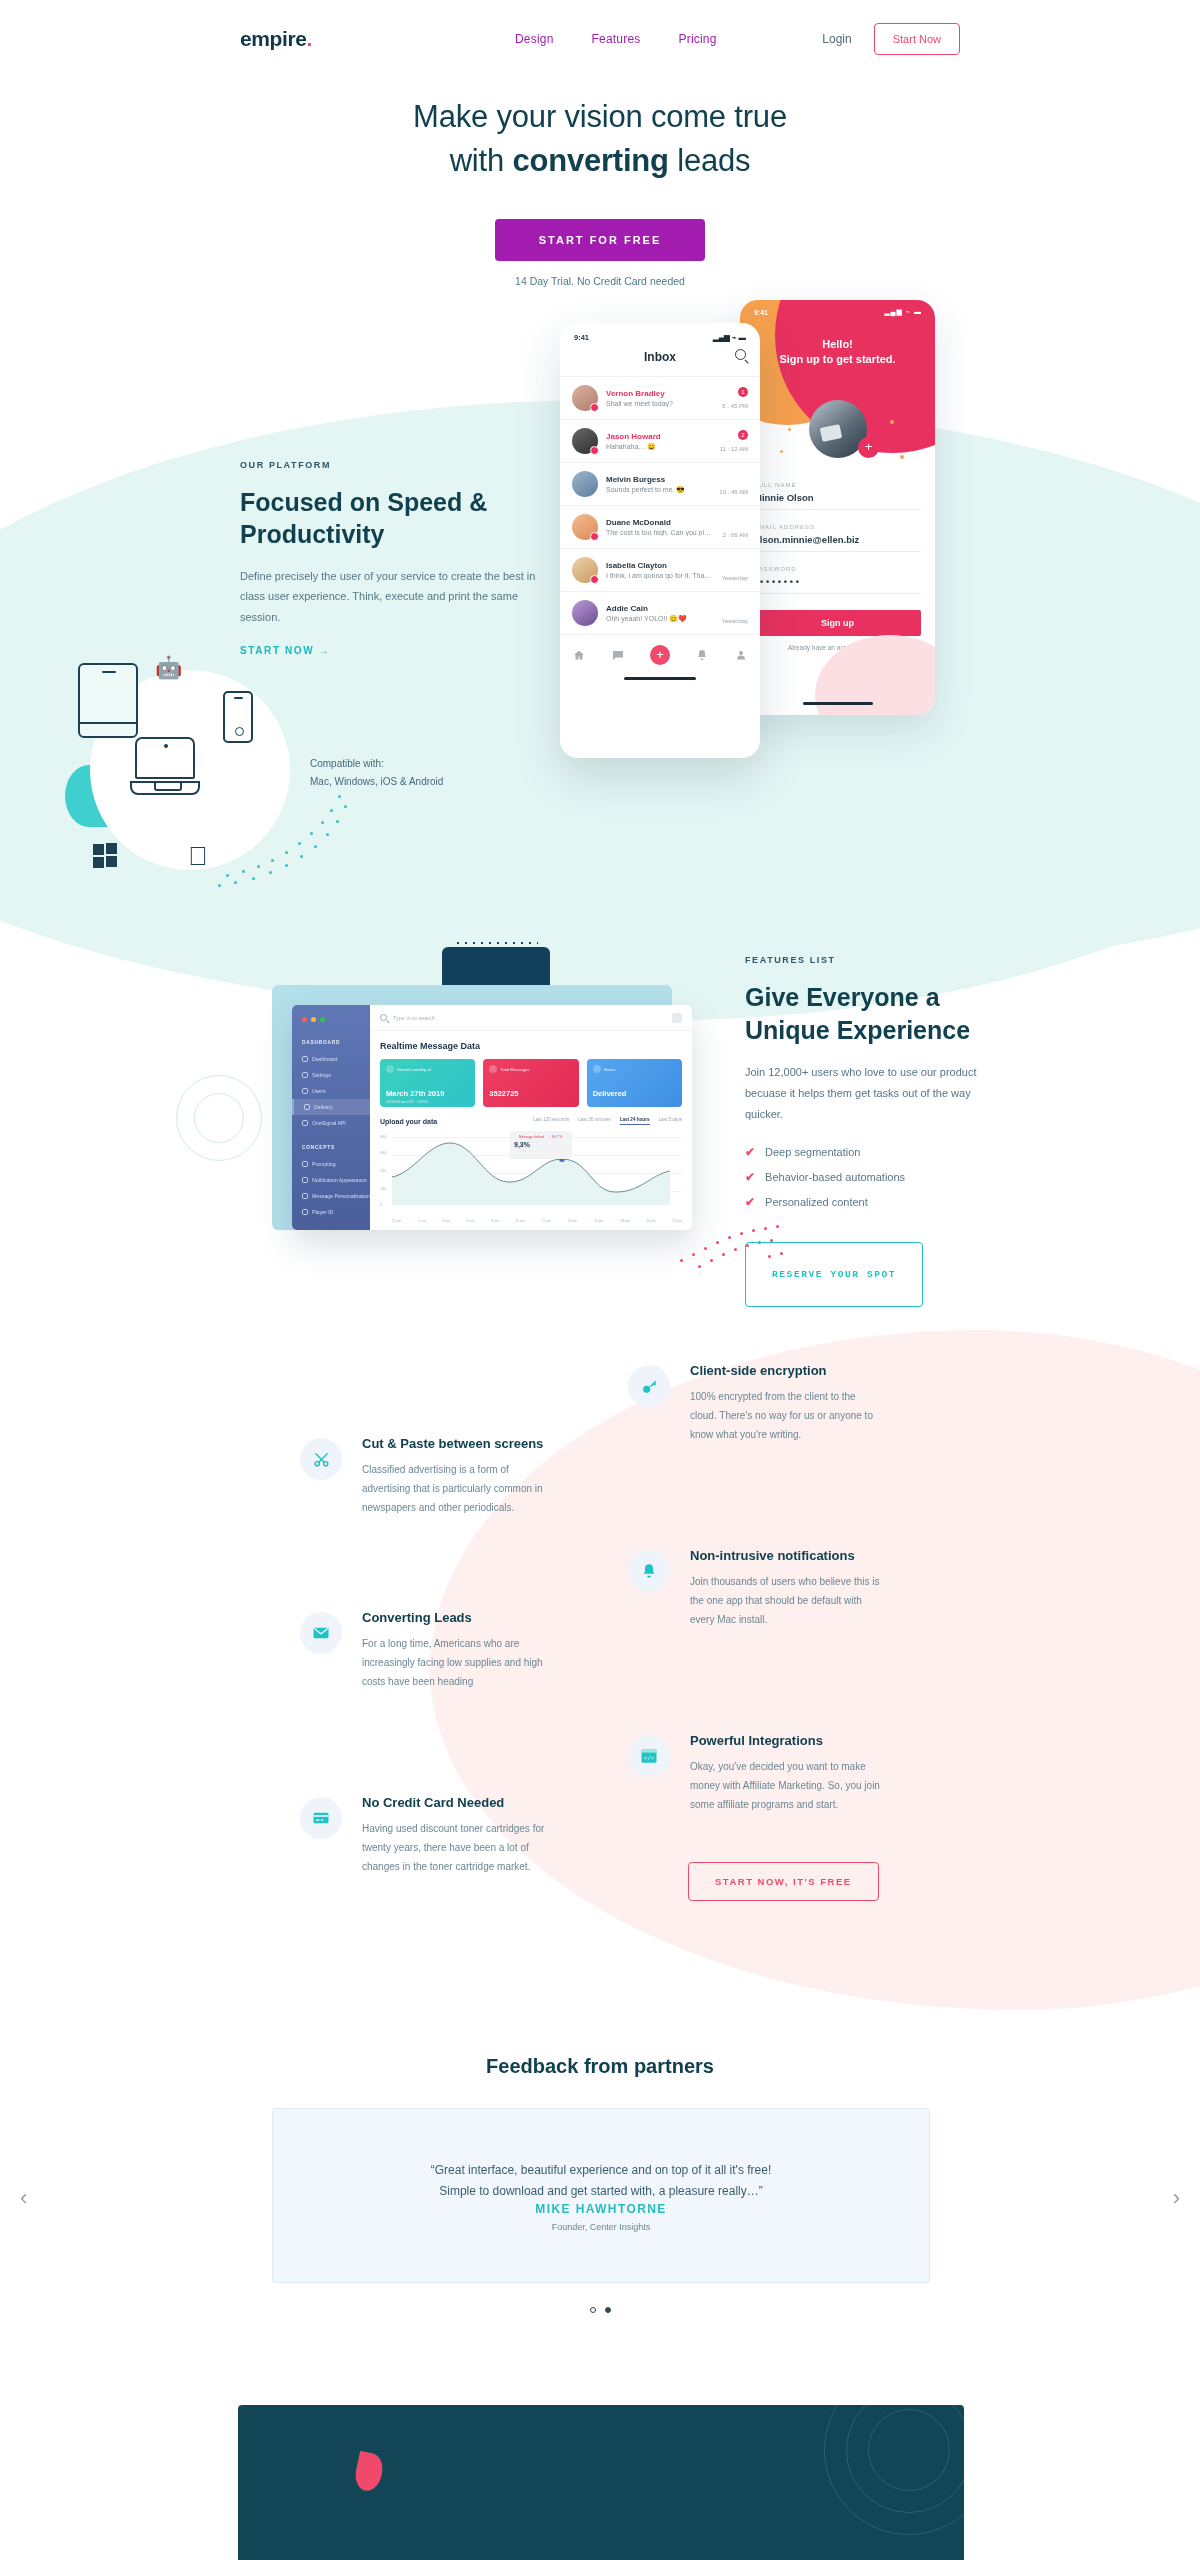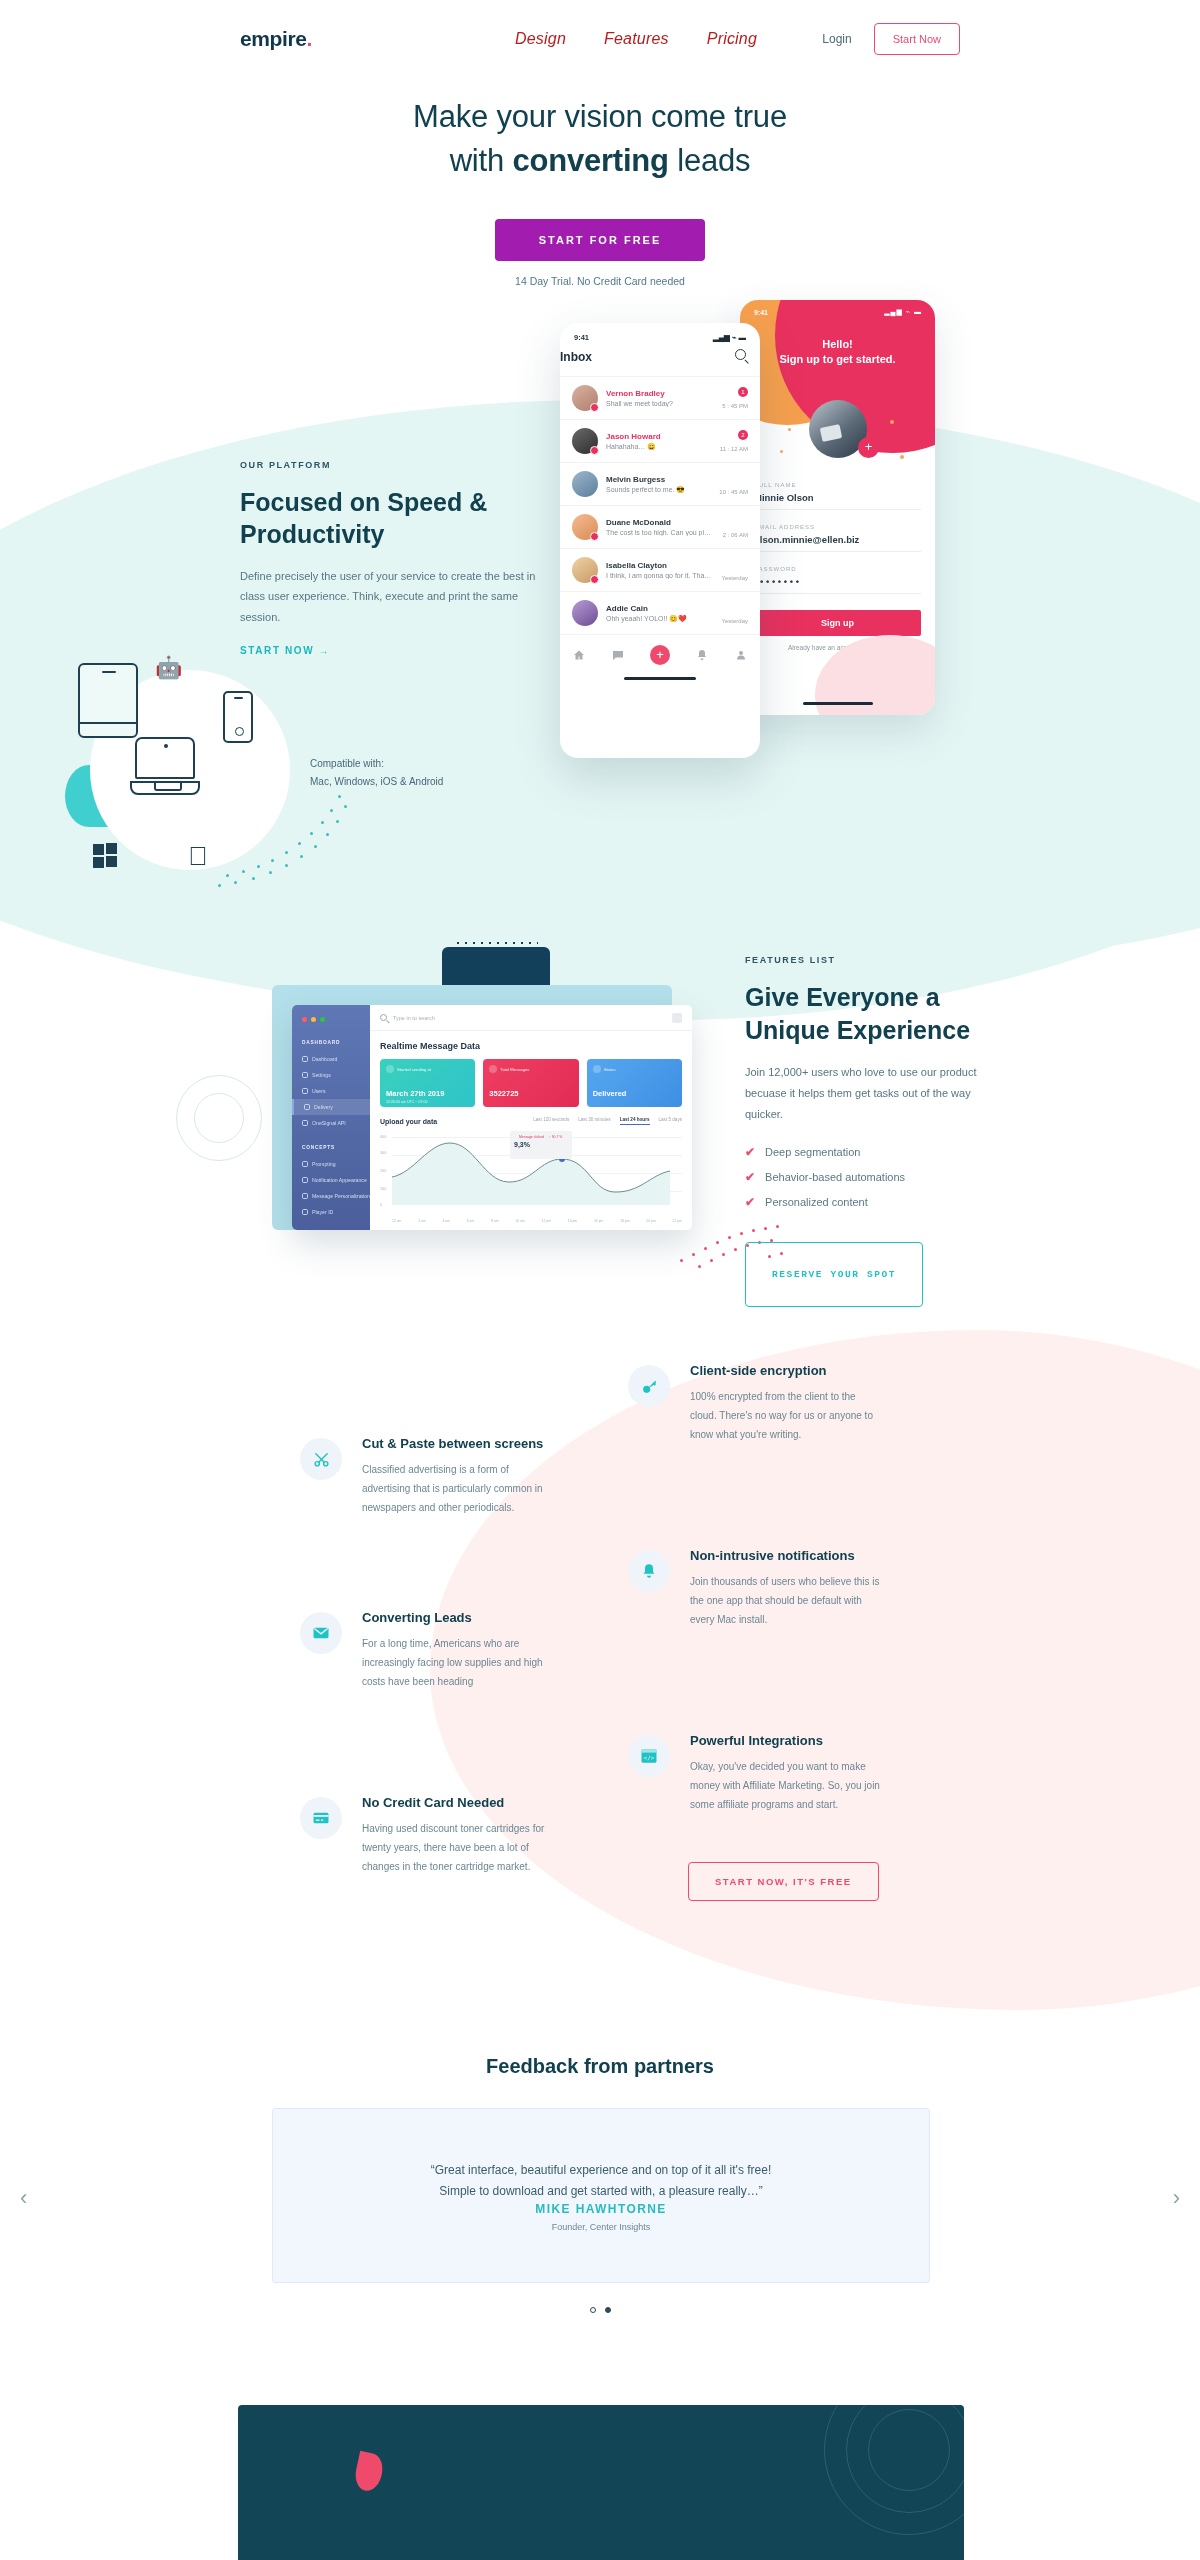--- a/index.html
+++ b/index.html
@@ -33,21 +33,21 @@
     position:absolute; top:0; left:0; width:1200px; height:78px;
     display:flex; align-items:center; z-index:20;
   }
   .logo {
     position:absolute; left:240px; font-size:21px; font-weight:bold;
     letter-spacing:-0.4px; color:#11374a;
   }
   .logo .dot { color:#ea4a6b; }
   .nav-links { position:absolute; left:515px; display:flex; gap:38px; }
   .nav-links a {
-    font-size:16px; color:#b91c1c; text-decoration:none; letter-spacing:0.2px;font-style:italic;
+    font-size:12px; color:#a21caf; text-decoration:none; letter-spacing:0.2px;
   }
   .nav-right { position:absolute; right:240px; display:flex; align-items:center; gap:22px; }
   .login-link { font-size:12px; color:#4d6b78; text-decoration:none; }
   .btn-outline-pink {
     border:1px solid #ef4a6b; color:#ef4a6b; background:transparent;
     border-radius:4px; font-size:11px; padding:9px 18px; cursor:pointer;
     font-family:inherit;
   }
 
   
@@ -116,21 +116,21 @@
   .pp-already b { color:#e8315f; }
   .pp-bottombar { position:absolute; left:63px; bottom:10px; width:70px; height:3px; background:#1c2b38; border-radius:2px;}
   .pp-blush { position:absolute; right:-30px; bottom:-40px; width:150px; height:120px; background:#fcdfe2; border-radius:50%; }
 
   .phone-white {
     position:absolute; left:0px; top:28px; width:200px; height:435px;
     background:#fff; border-radius:18px; overflow:hidden;
     box-shadow:0 18px 46px rgba(40,70,90,.18);
   }
   .pw-status { display:flex; justify-content:space-between; padding:10px 14px 0; font-size:7.5px; font-weight:bold; color:#1f2d38;}
-  .pw-head { display:flex; align-items:center; justify-content:flex-start; position:relative; padding:8px 0 12px; }
+  .pw-head { display:flex; align-items:center; justify-content:center; position:relative; padding:8px 0 12px; }
   .pw-head .t { font-size:12px; font-weight:bold; color:#1f2d38;}
   .pw-search { position:absolute; right:14px; top:7px; width:11px; height:11px; border:1.4px solid #2b3a46; border-radius:50%;}
   .pw-search:after{content:'';position:absolute; right:-4px; bottom:-3px; width:5px;height:1.4px;background:#2b3a46;transform:rotate(45deg);}
   .msg {
     display:flex; align-items:center; gap:8px; padding:8px 12px;
     border-top:1px solid #f2f2f2; position:relative;
   }
   .msg .av { width:26px; height:26px; border-radius:50%; flex:none; position:relative; }
   .msg .av:after{ content:''; position:absolute; right:-1px; bottom:-1px; width:7px; height:7px; border-radius:50%; background:#e8315f; border:1.4px solid #fff;}
   .msg .av.noDot:after{ display:none; }

